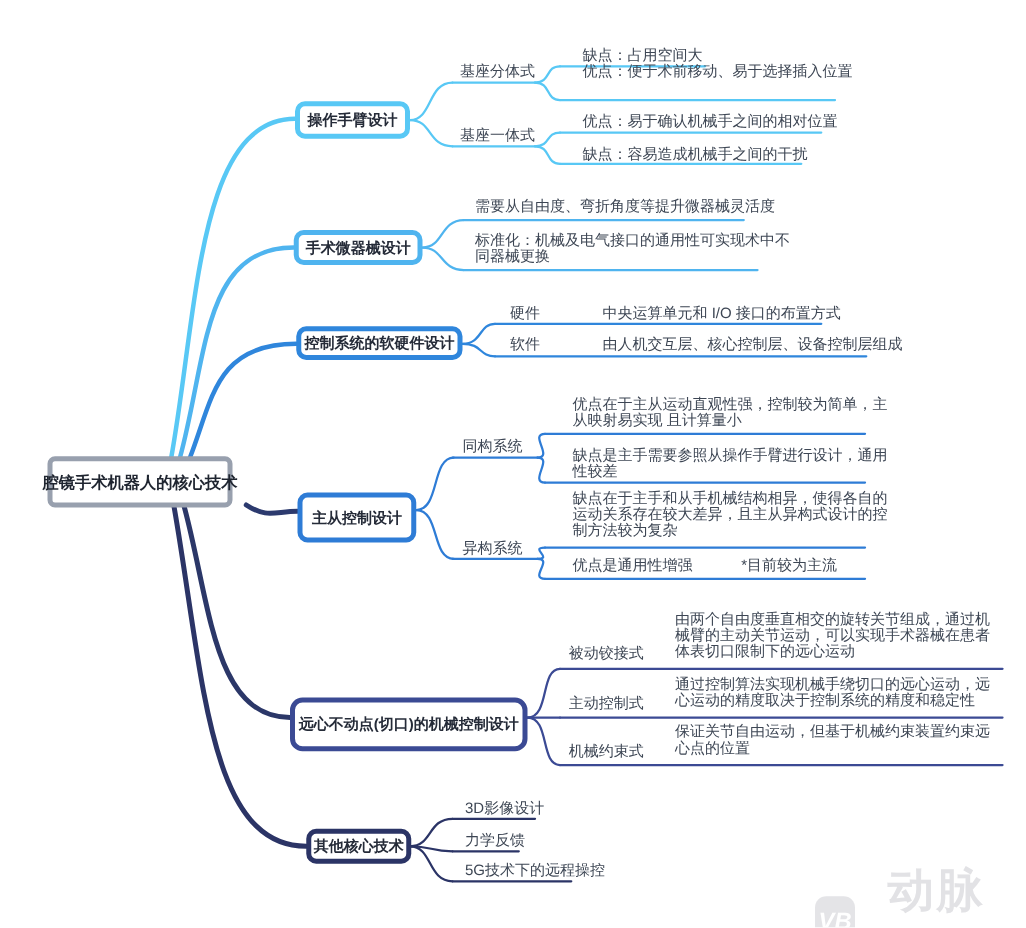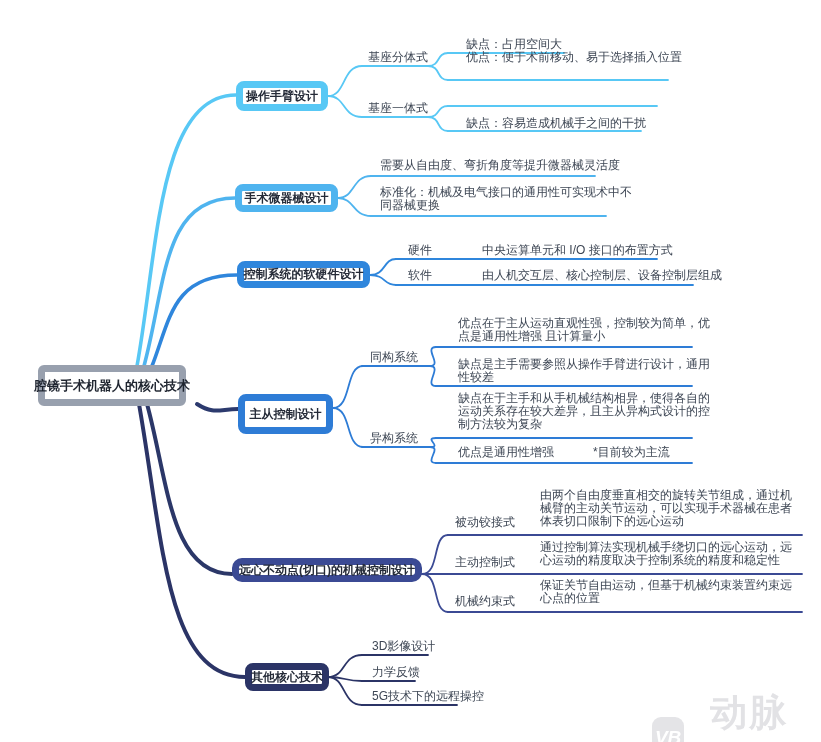--- a/index.html
+++ b/index.html
@@ -2,21 +2,21 @@
 <html><head>
 <meta charset="utf-8">
 <style>
   html,body{margin:0;padding:0;background:#fff;}
   #canvas{position:relative;width:821px;height:742px;background:#ffffff;overflow:hidden;
           font-family:"Liberation Sans","DejaVu Sans",sans-serif;}
   #wires{position:absolute;left:0;top:0;}
   #wires path{fill:none;stroke-linecap:round;stroke-linejoin:round;}
   .w-main{stroke-width:3.6;}
   .w-line{stroke-width:1.8;}
-  .node-box{position:absolute;background:#ffffff;border:7px solid #f97316;border-radius:8px;
+  .node-box{position:absolute;background:#ffffff;border:4px solid #f97316;border-radius:8px;
             display:flex;align-items:center;justify-content:center;
             font-weight:bold;font-size:12px;color:#252b38;box-sizing:border-box;white-space:nowrap;}
   .root-box{border-radius:6px;font-size:13px;color:#1f2530;}
   .lbl{position:absolute;font-size:12px;line-height:13px;color:#3d4654;white-space:nowrap;}
   .wrapt{white-space:normal;}
   .wm{position:absolute;display:flex;align-items:center;}
   .wm-badge{width:34px;height:42px;border-radius:9px;background:#e4e4e7;color:#ffffff;
             display:flex;align-items:center;justify-content:center;font-weight:bold;
             font-size:19px;font-style:italic;}
   .wm-name{font-size:37px;font-weight:bold;color:#e2e2e5;letter-spacing:2px;margin-left:26px;}
@@ -95,44 +95,45 @@
   </div>
   <div class="node-box" style="left: 235px; top: 184px; width: 103px; height: 28px; border-color: rgb(79, 180, 239);">
     <span>手术微器械设计</span>
   </div>
   <div class="node-box" style="left: 237px; top: 261px; width: 133px; height: 27px; border-color: rgb(47, 134, 220);">
     <span>控制系统的软硬件设计</span>
   </div>
   <div class="node-box" style="left: 238px; top: 394px; width: 95px; height: 40px; border-color: rgb(46, 124, 214);">
     <span>主从控制设计</span>
   </div>
-  <div class="node-box" style="left: 232px; top: 558px; width: 190px; height: 24px; border-radius: 10px; border-color: rgb(59, 74, 148);">
+  <div class="node-box" style="left: 232px; top: 558px; width: 190px; height: 43px; border-radius: 10px; border-color: rgb(59, 74, 148);">
     <span>远心不动点(切口)的机械控制设计</span>
   </div>
   <div class="node-box" style="left: 245px; top: 663px; width: 84px; height: 28px; border-color: rgb(43, 52, 102);">
     <span>其他核心技术</span>
   </div>
 
   <div class="lbl" style="left:368px;top:51px;">基座分体式</div>
   <div class="lbl" style="left:368px;top:102px;">基座一体式</div>
   <div class="lbl" style="left:466px;top:38px;">缺点：占用空间大</div>
   <div class="lbl" style="left:466px;top:51px;">优点：便于术前移动、易于选择插入位置</div>
+  <div class="lbl" style="left:466px;top:91px;">优点：易于确认机械手之间的相对位置</div>
   <div class="lbl" style="left:466px;top:117px;">缺点：容易造成机械手之间的干扰</div>
 
   <div class="lbl" style="left:380px;top:159px;">需要从自由度、弯折角度等提升微器械灵活度</div>
   <div class="lbl wrapt" style="left:380px;top:186px;width:256px;">标准化：机械及电气接口的通用性可实现术中不同器械更换</div>
 
   <div class="lbl" style="left:408px;top:244px;">硬件</div>
   <div class="lbl" style="left:482px;top:244px;">中央运算单元和 I/O 接口的布置方式</div>
   <div class="lbl" style="left:408px;top:269px;">软件</div>
   <div class="lbl" style="left:482px;top:269px;">由人机交互层、核心控制层、设备控制层组成</div>
 
   <div class="lbl" style="left:370px;top:351px;">同构系统</div>
   <div class="lbl" style="left:370px;top:432px;">异构系统</div>
-  <div class="lbl wrapt" style="left:458px;top:317px;width:256px;">优点在于主从运动直观性强，控制较为简单，优点是通用性增强 且计算量小</div>
+  <div class="lbl wrapt" style="left:458px;top:317px;width:256px;">优点在于主从运动直观性强，控制较为简单，主从映射易实现 且计算量小</div>
   <div class="lbl wrapt" style="left:458px;top:358px;width:256px;">缺点是主手需要参照从操作手臂进行设计，通用性较差</div>
   <div class="lbl wrapt" style="left:458px;top:392px;width:256px;">缺点在于主手和从手机械结构相异，使得各自的运动关系存在较大差异，且主从异构式设计的控制方法较为复杂</div>
   <div class="lbl" style="left:458px;top:446px;">优点是通用性增强</div>
   <div class="lbl" style="left:593px;top:446px;">*目前较为主流</div>
 
   <div class="lbl" style="left:455px;top:516px;">被动铰接式</div>
   <div class="lbl" style="left:455px;top:556px;">主动控制式</div>
   <div class="lbl" style="left:455px;top:595px;">机械约束式</div>
   <div class="lbl wrapt" style="left:540px;top:489px;width:258px;">由两个自由度垂直相交的旋转关节组成，通过机械臂的主动关节运动，可以实现手术器械在患者体表切口限制下的远心运动</div>
   <div class="lbl wrapt" style="left:540px;top:541px;width:258px;">通过控制算法实现机械手绕切口的远心运动，远心运动的精度取决于控制系统的精度和稳定性</div>

